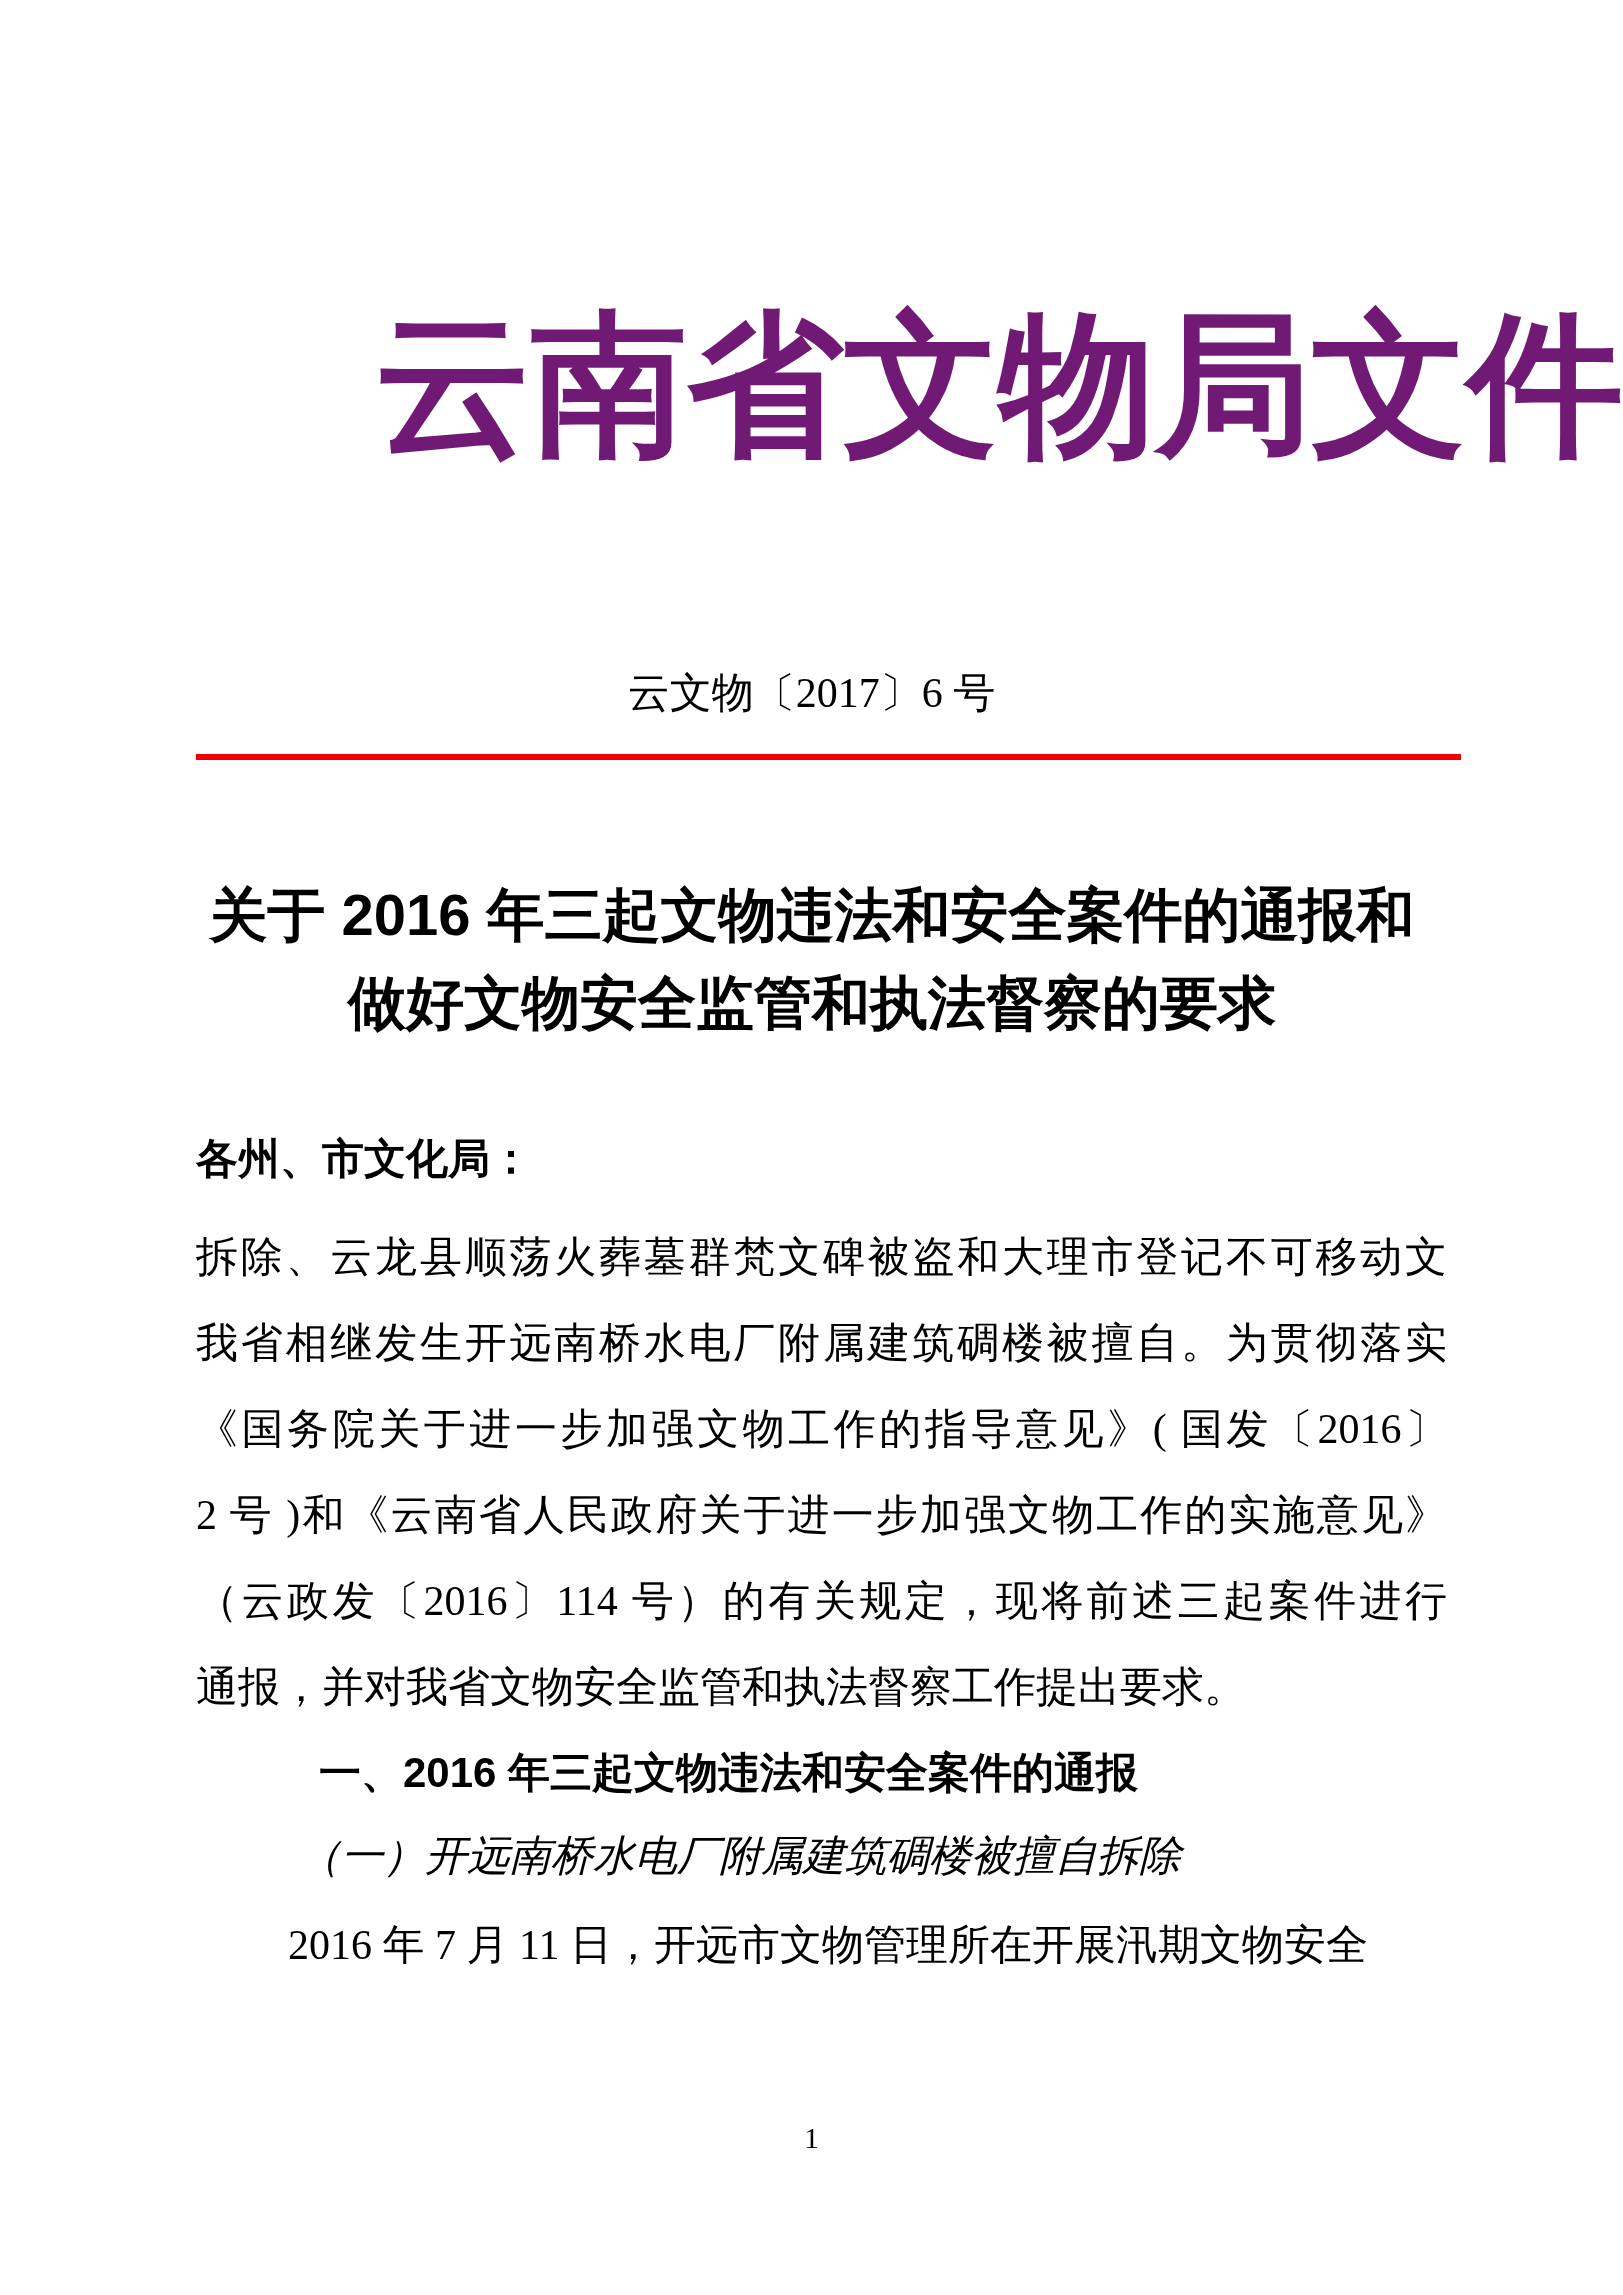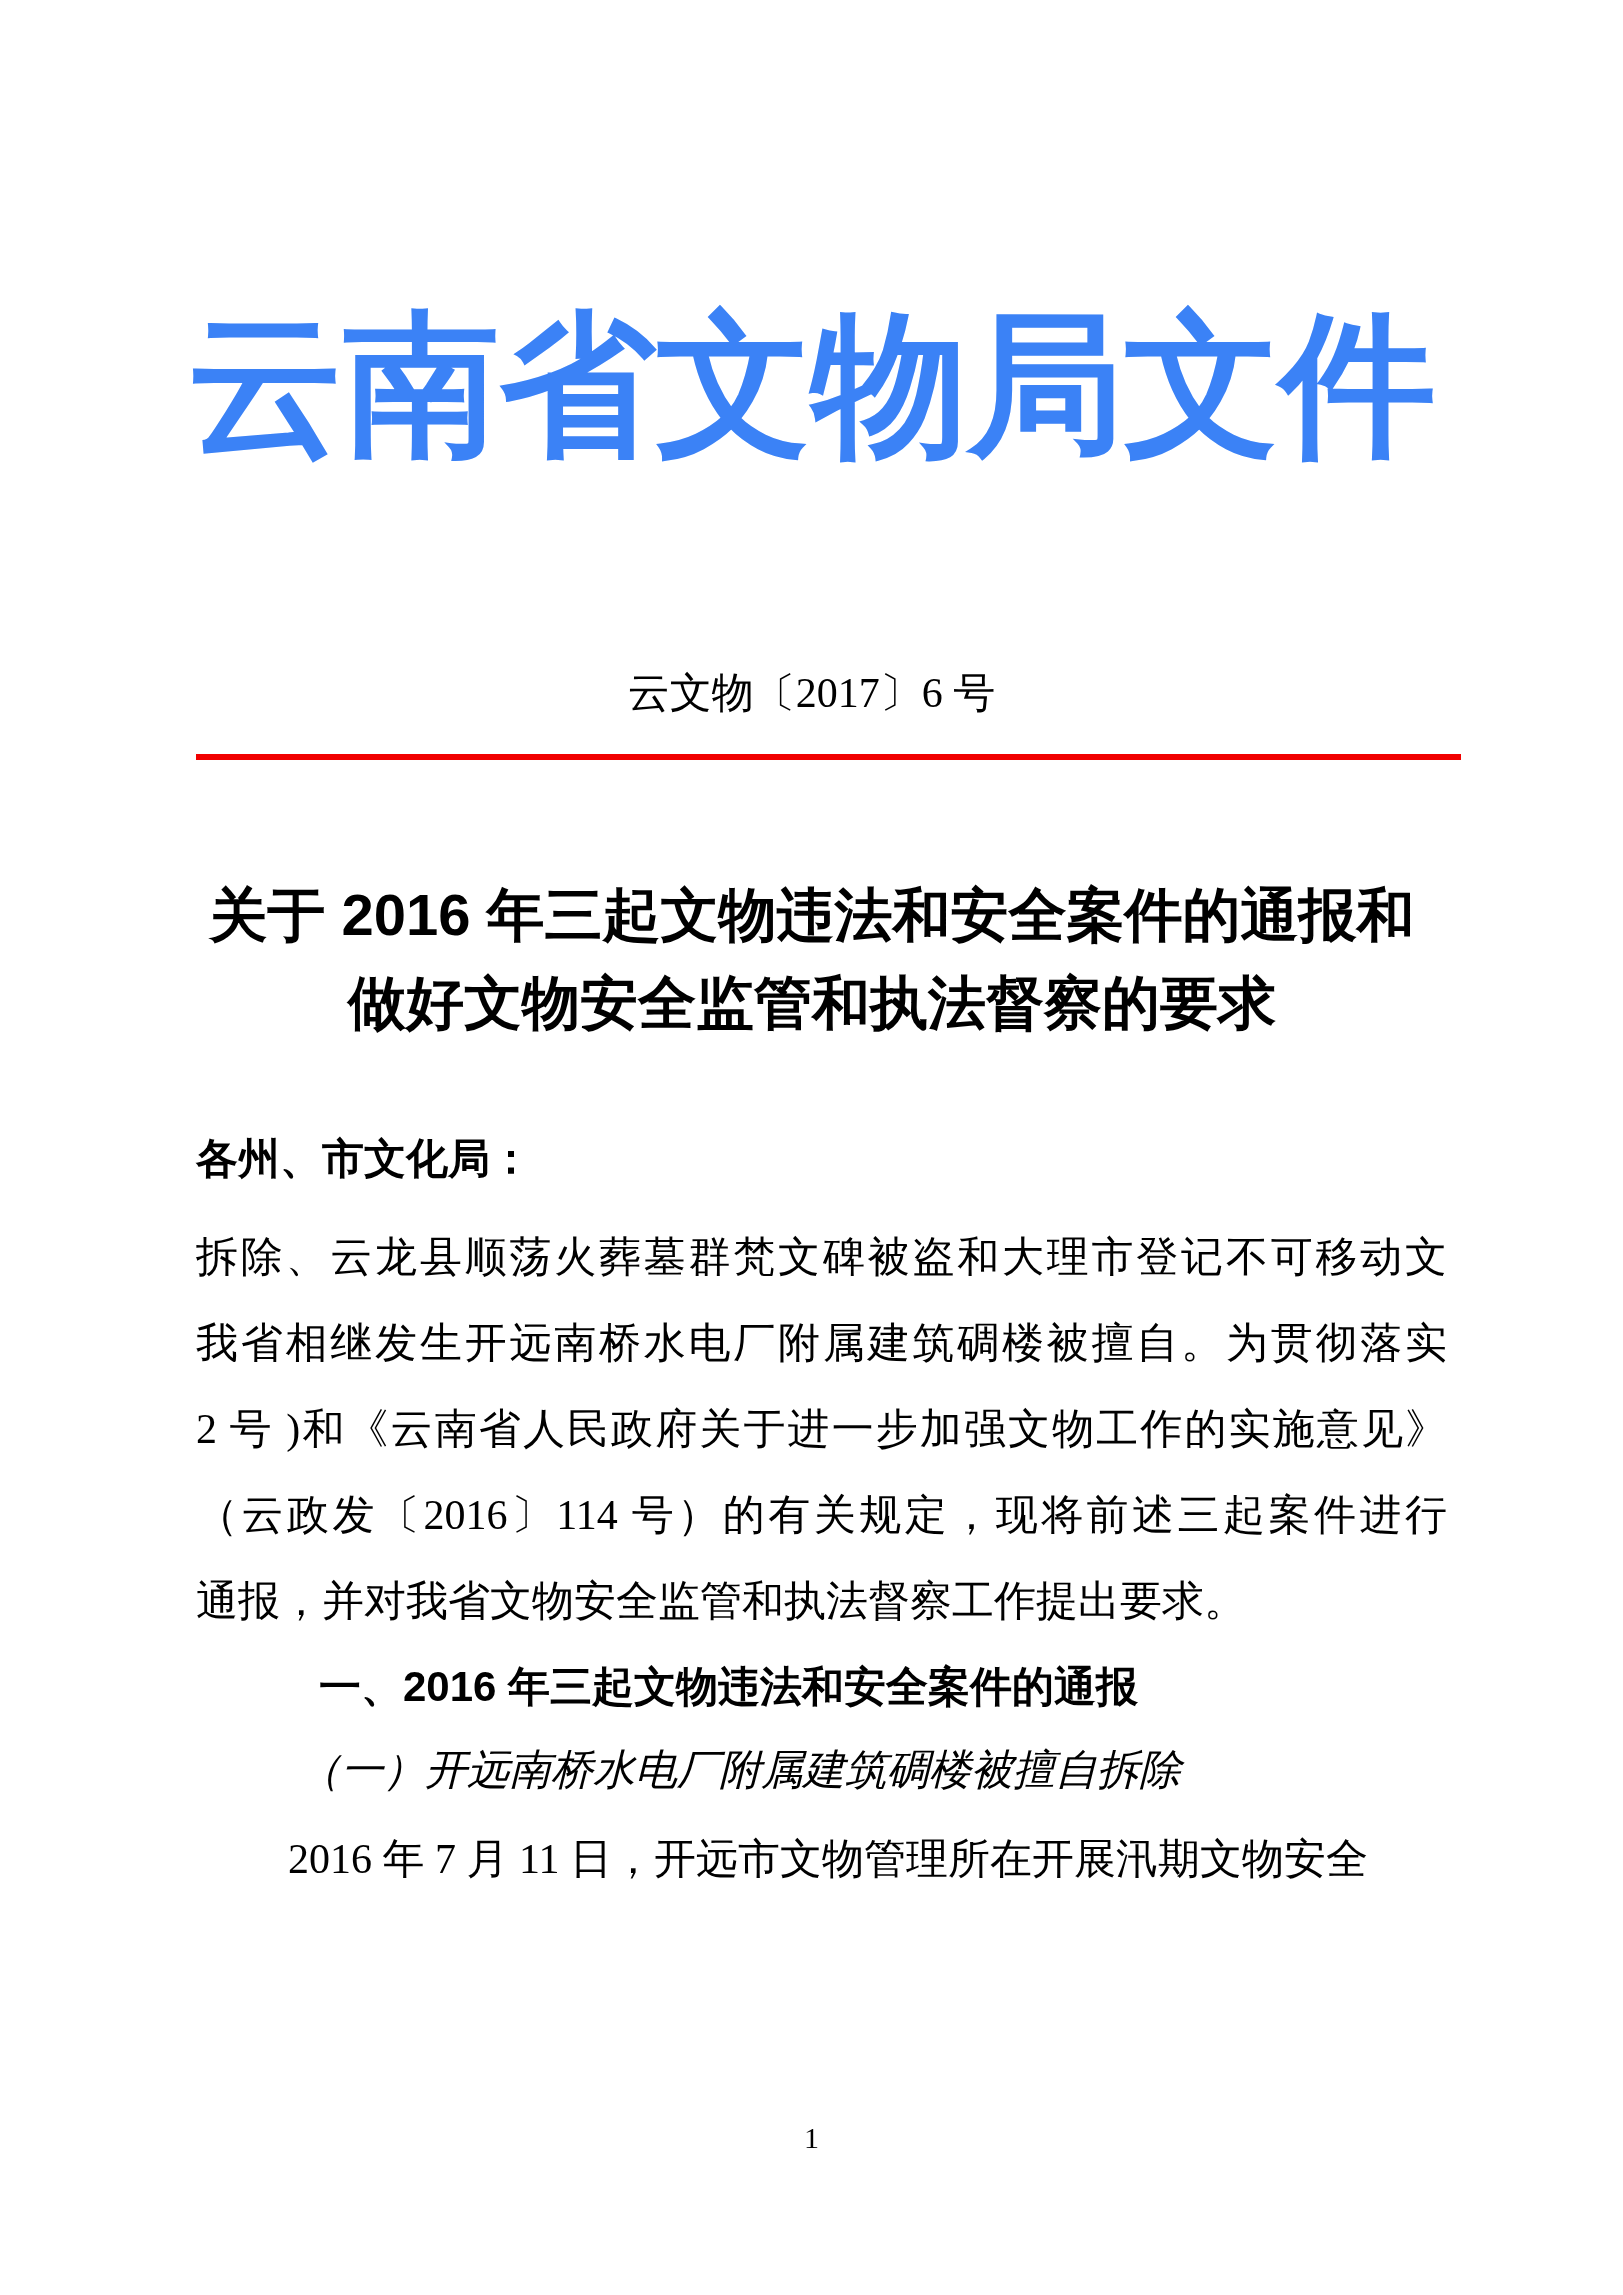--- a/index.html
+++ b/index.html
@@ -16,26 +16,26 @@
     font-family: "Liberation Serif", "DejaVu Serif", serif;
     color: #000000;
   }
 
   
   .agency-header {
     position: absolute;
     top: 287px;
     left: 0;
     width: 100%;
-    text-align: center;
+    text-align: right;
     font-family: "Liberation Sans", "DejaVu Sans", sans-serif;
     font-weight: bold;
     font-size: 156px;
     line-height: 196px;
-    color: #3b82f6;
+    color: #701a75;
     letter-spacing: 0px;
     white-space: nowrap;
   }
 
   
   .doc-number {
     position: absolute;
     top: 638px;
     left: 0;
     width: 100%;
@@ -137,20 +137,21 @@
   <div class="doc-title">
     <div>关于 2016 年三起文物违法和安全案件的通报和</div>
     <div>做好文物安全监管和执法督察的要求</div>
   </div>
 
   <div class="salutation">各州、市文化局：</div>
 
   <div class="body-block">
     <div class="body-line justify">拆除、云龙县顺荡火葬墓群梵文碑被盗和大理市登记不可移动文</div>
     <div class="body-line justify">我省相继发生开远南桥水电厂附属建筑碉楼被擅自。为贯彻落实</div>
+    <div class="body-line justify">《国务院关于进一步加强文物工作的指导意见》( 国发〔2016〕</div>
     <div class="body-line justify">2 号 )和《云南省人民政府关于进一步加强文物工作的实施意见》</div>
     <div class="body-line justify">（云政发〔2016〕114 号）的有关规定，现将前述三起案件进行</div>
     <div class="body-line">通报，并对我省文物安全监管和执法督察工作提出要求。</div>
     <div class="body-line indent-lg heading-sans">一、2016 年三起文物违法和安全案件的通报</div>
     <div class="body-line indent-md kaiti">（一）开远南桥水电厂附属建筑碉楼被擅自拆除</div>
     <div class="body-line indent">2016 年 7 月 11 日，开远市文物管理所在开展汛期文物安全</div>
   </div>
 
   <div class="page-number">1</div>
 

